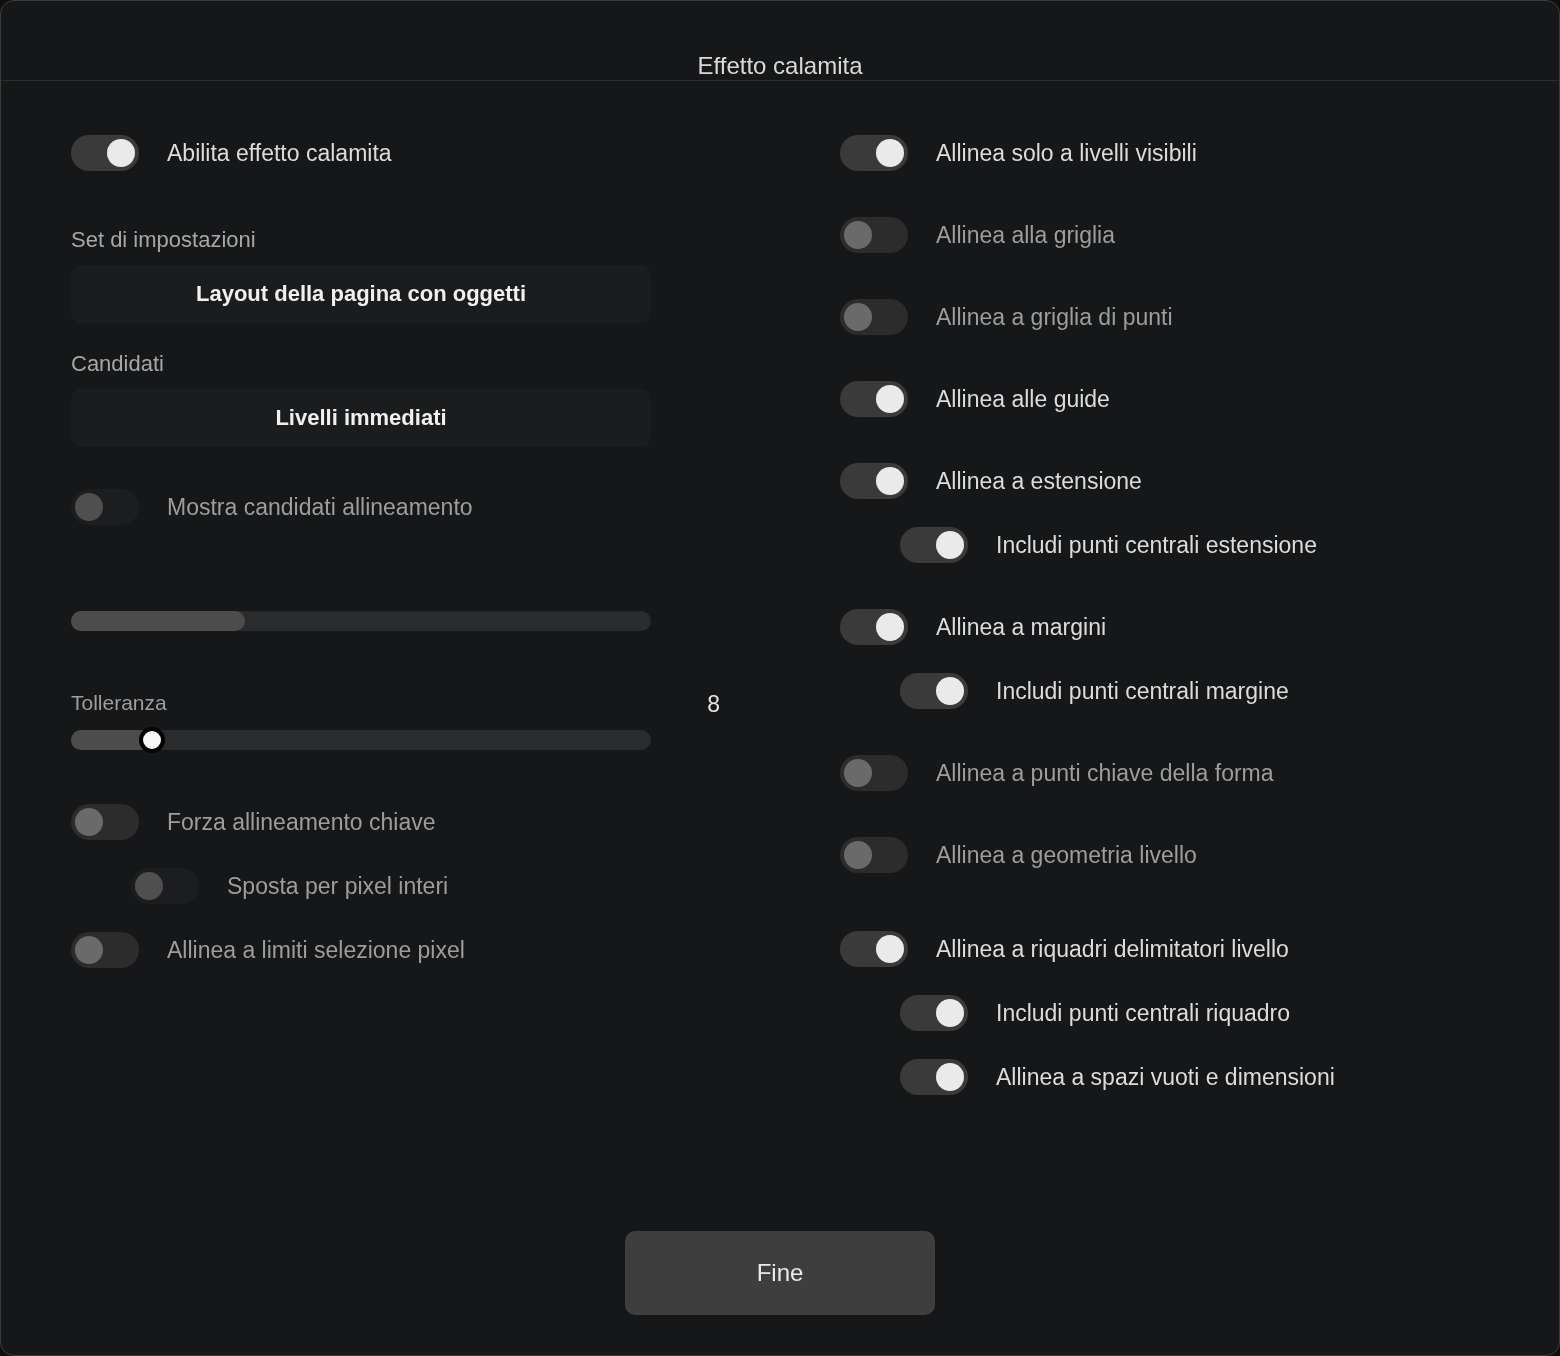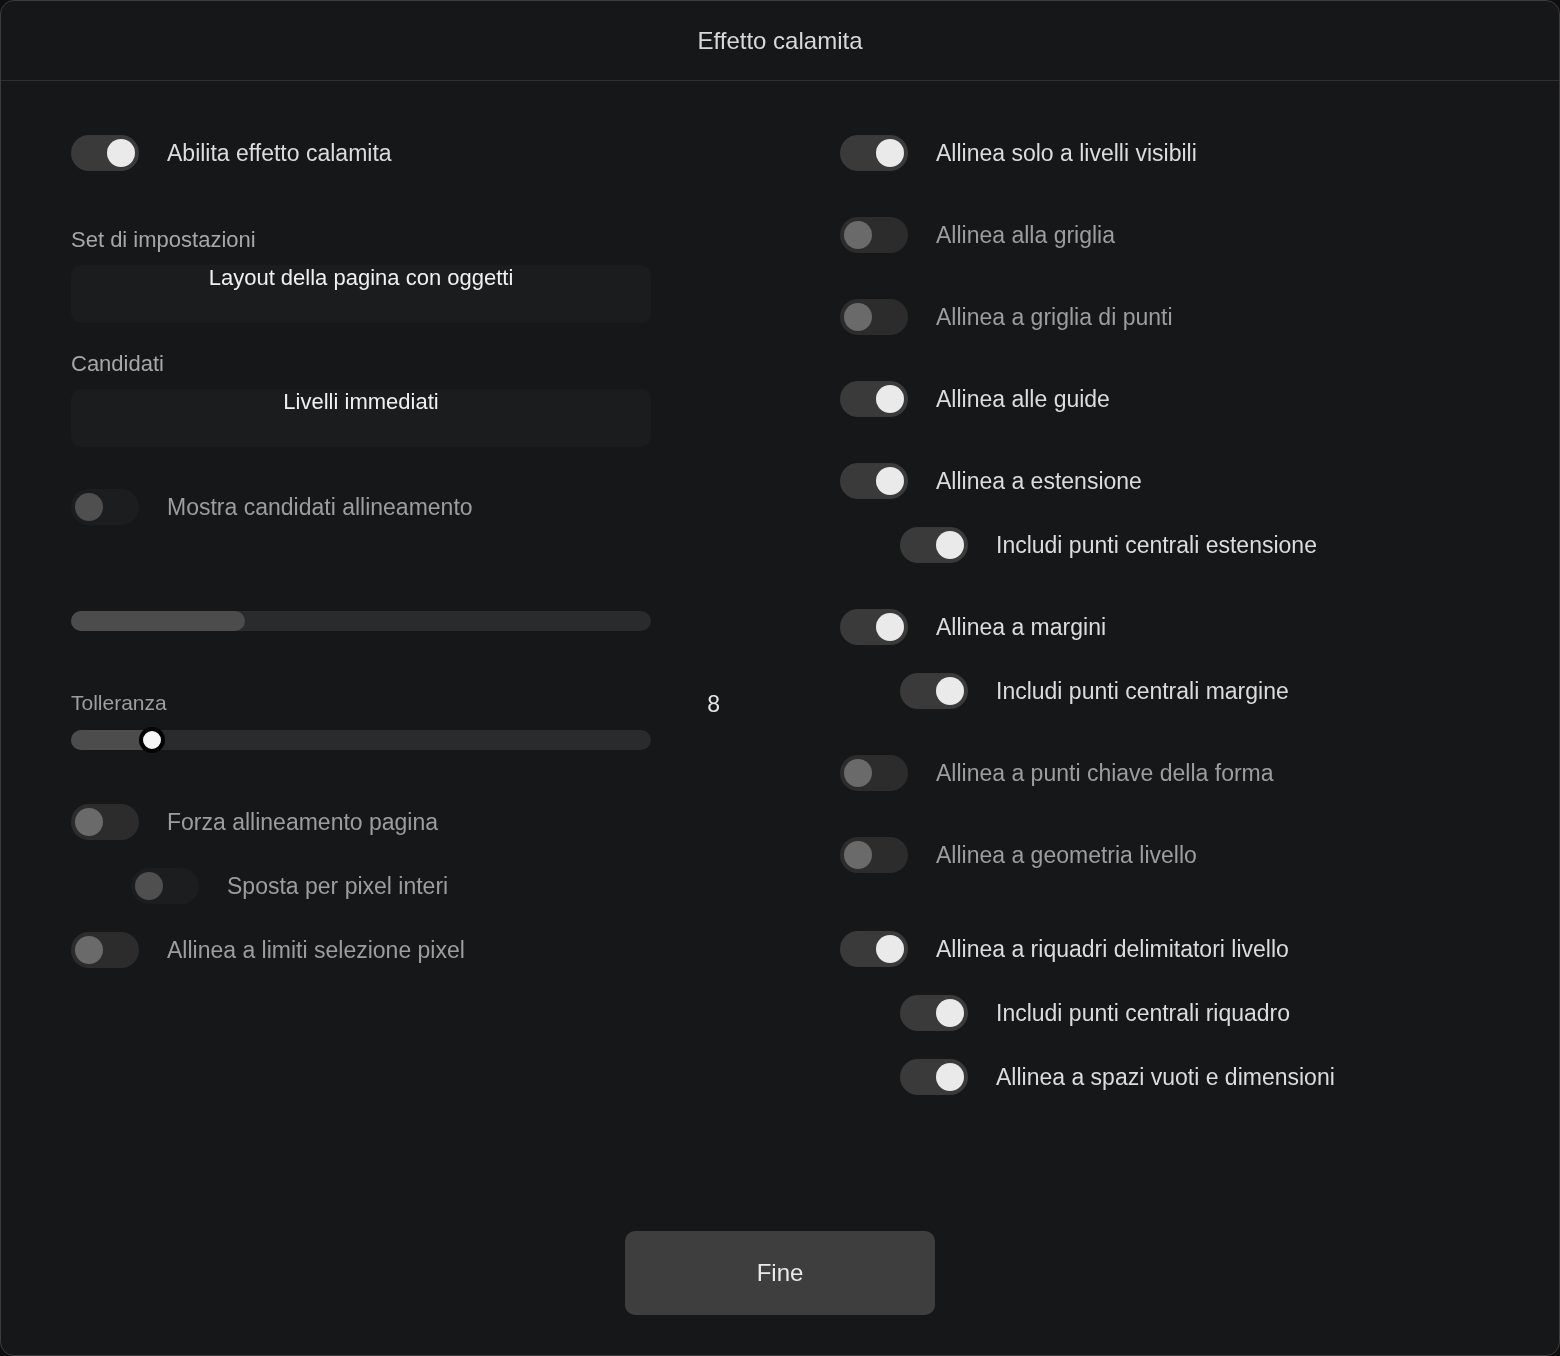--- a/index.html
+++ b/index.html
@@ -11,21 +11,21 @@
   }
   .window {
     width: 100%; height: 100%;
     background: #161718;
     border: 1px solid #3c3c3c;
     border-radius: 14px;
     display: flex; flex-direction: column;
   }
   .titlebar {
     height: 80px;
-    display: flex; align-items: center; justify-content: center;
+    display: flex; align-items: flex-end; justify-content: center;
     border-bottom: 1px solid #2d2d2d;
     font-size: 24px;
     color: #d8d8d8;
   }
 
   .content {
     flex: 1;
     display: flex;
     padding: 40px 70px 0 70px;
   }
@@ -71,24 +71,25 @@
     font-size: 22px;
     color: #a7a7a7;
     margin-top: 42px;
     margin-bottom: 12px;
   }
   .dropdown {
     width: 580px;
     height: 58px;
     background: #1b1c1d;
     border-radius: 10px;
-    display: flex; justify-content: center;
+    display: flex; align-items: center; justify-content: center;
     font-size: 22px;
     color: #f0f0f0;
     cursor: pointer;
+    font-weight: bold;
   }
 
   
   .slider-block { margin-top: 60px; }
   .slider-head {
     display: flex; justify-content: space-between;
     font-size: 21px;
     color: #9e9e9e;
   }
   .slider-head .value { color: #e5e5e5; font-size: 23px; }
@@ -181,21 +182,21 @@
         <div class="slider-track">
           <div class="slider-fill" id="tol-fill" style="width: 14%;"></div>
           <div class="slider-thumb" id="tol-thumb" style="left: 14%;"></div>
         </div>
       </div>
 
       <div class="row muted" style="margin-top:40px">
         <div class="toggle off-muted">
             <div class="knob"></div>
           </div>
-        <span>Forza allineamento pagina</span>
+        <span>Forza allineamento chiave</span>
       </div>
 
       <div class="row muted indent1">
         <div class="toggle off-plain-dark">
             <div class="knob"></div>
           </div>
         <span>Sposta per pixel interi</span>
       </div>
 
       <div class="row muted">

